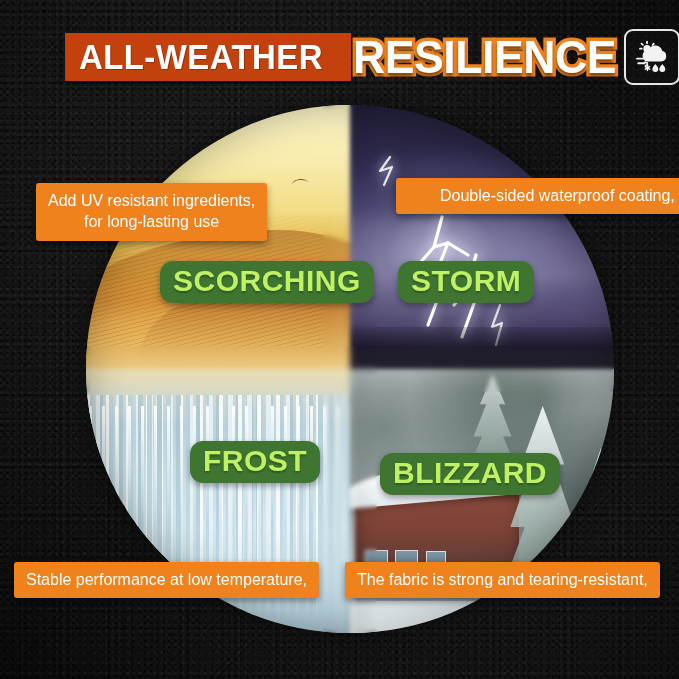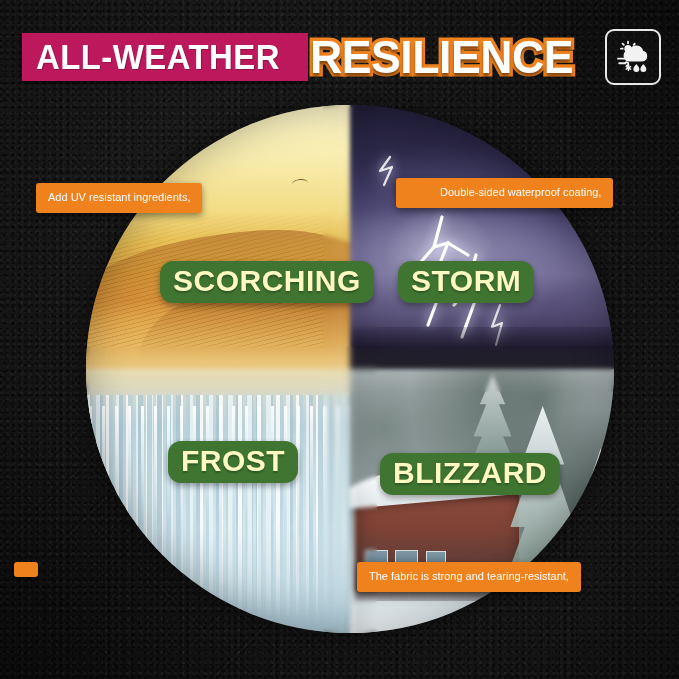--- a/index.html
+++ b/index.html
@@ -42,26 +42,27 @@
     position: absolute;
     top: 28px;
     left: 22px;
     right: 18px;
     height: 58px;
     display: flex;
     align-items: center;
     z-index: 40;
   }
   .title-green-band {
-    background: #be185d;
+    background: #c2410c;
     height: 48px;
     display: flex;
     align-items: center;
     padding: 0 12px 0 14px;
     box-shadow: 0 2px 5px rgba(0,0,0,0.5);
+    margin-left: 43px;
   }
   .title-green-band .t {
     color: #ffffff;
     font-size: 35px;
     font-weight: bold;
     letter-spacing: 0.5px;
     font-stretch: condensed;
     transform: scaleX(0.94);
     transform-origin: left center;
     white-space: nowrap;
@@ -283,51 +284,51 @@
   .pill {
     position: absolute;
     z-index: 30;
     background: #3f7531;
     border-radius: 13px;
     padding: 5px 13px 7px 13px;
     box-shadow: 0 3px 6px rgba(0,0,0,0.35);
   }
   .pill span {
     display: block;
-    color: #fef9c3;
+    color: #bef264;
     font-size: 30px;
     font-weight: bold;
     letter-spacing: 0.5px;
     line-height: 1;
     white-space: nowrap;
     text-shadow: 0 2px 2px rgba(0,0,0,0.25);
   }
   .pill-scorching { left: 160px; top: 261px; }
   .pill-storm     { left: 398px; top: 261px; }
-  .pill-frost     { left: 168px; top: 441px; }
+  .pill-frost     { left: 190px; top: 441px; }
   .pill-blizzard  { left: 380px; top: 453px; }
 
   
   .caption {
     position: absolute;
     z-index: 30;
     background: #f0821e;
     color: #ffffff;
-    font-size: 11px;
+    font-size: 16px;
     line-height: 1.34;
     text-align: center;
     padding: 7px 12px 8px 12px;
     border-radius: 3px;
     box-shadow: 0 3px 7px rgba(0,0,0,0.42);
   }
   .caption .l1, .caption .l2 { display: block; white-space: nowrap; }
   .cap-tl { left: 36px;  top: 183px; }
   .cap-tr { left: 396px; top: 178px; padding-left: 44px; }
   .cap-bl { left: 14px;  top: 562px; }
-  .cap-br { left: 357px; top: 562px; }
+  .cap-br { left: 345px; top: 562px; }
 </style>
 </head>
 <body>
 
 <div id="poster">
 
   <div class="bg-noise"></div>
   <div class="bg-vignette"></div>
 
   <div class="header">
@@ -429,23 +430,25 @@
   </div>
   <div class="pill pill-frost">
     <span>FROST</span>
   </div>
   <div class="pill pill-blizzard">
     <span>BLIZZARD</span>
   </div>
 
   <div class="caption cap-tl">
     <span class="l1">Add UV resistant ingredients,</span>
+    <span class="l2">for long-lasting use</span>
   </div>
   <div class="caption cap-tr">
     <span class="l1">Double-sided waterproof coating,</span>
   </div>
   <div class="caption cap-bl">
+    <span class="l1">Stable performance at low temperature,</span>
   </div>
   <div class="caption cap-br">
     <span class="l1">The fabric is strong and tearing-resistant,</span>
   </div>
 
 </div>
 
 </body></html>

